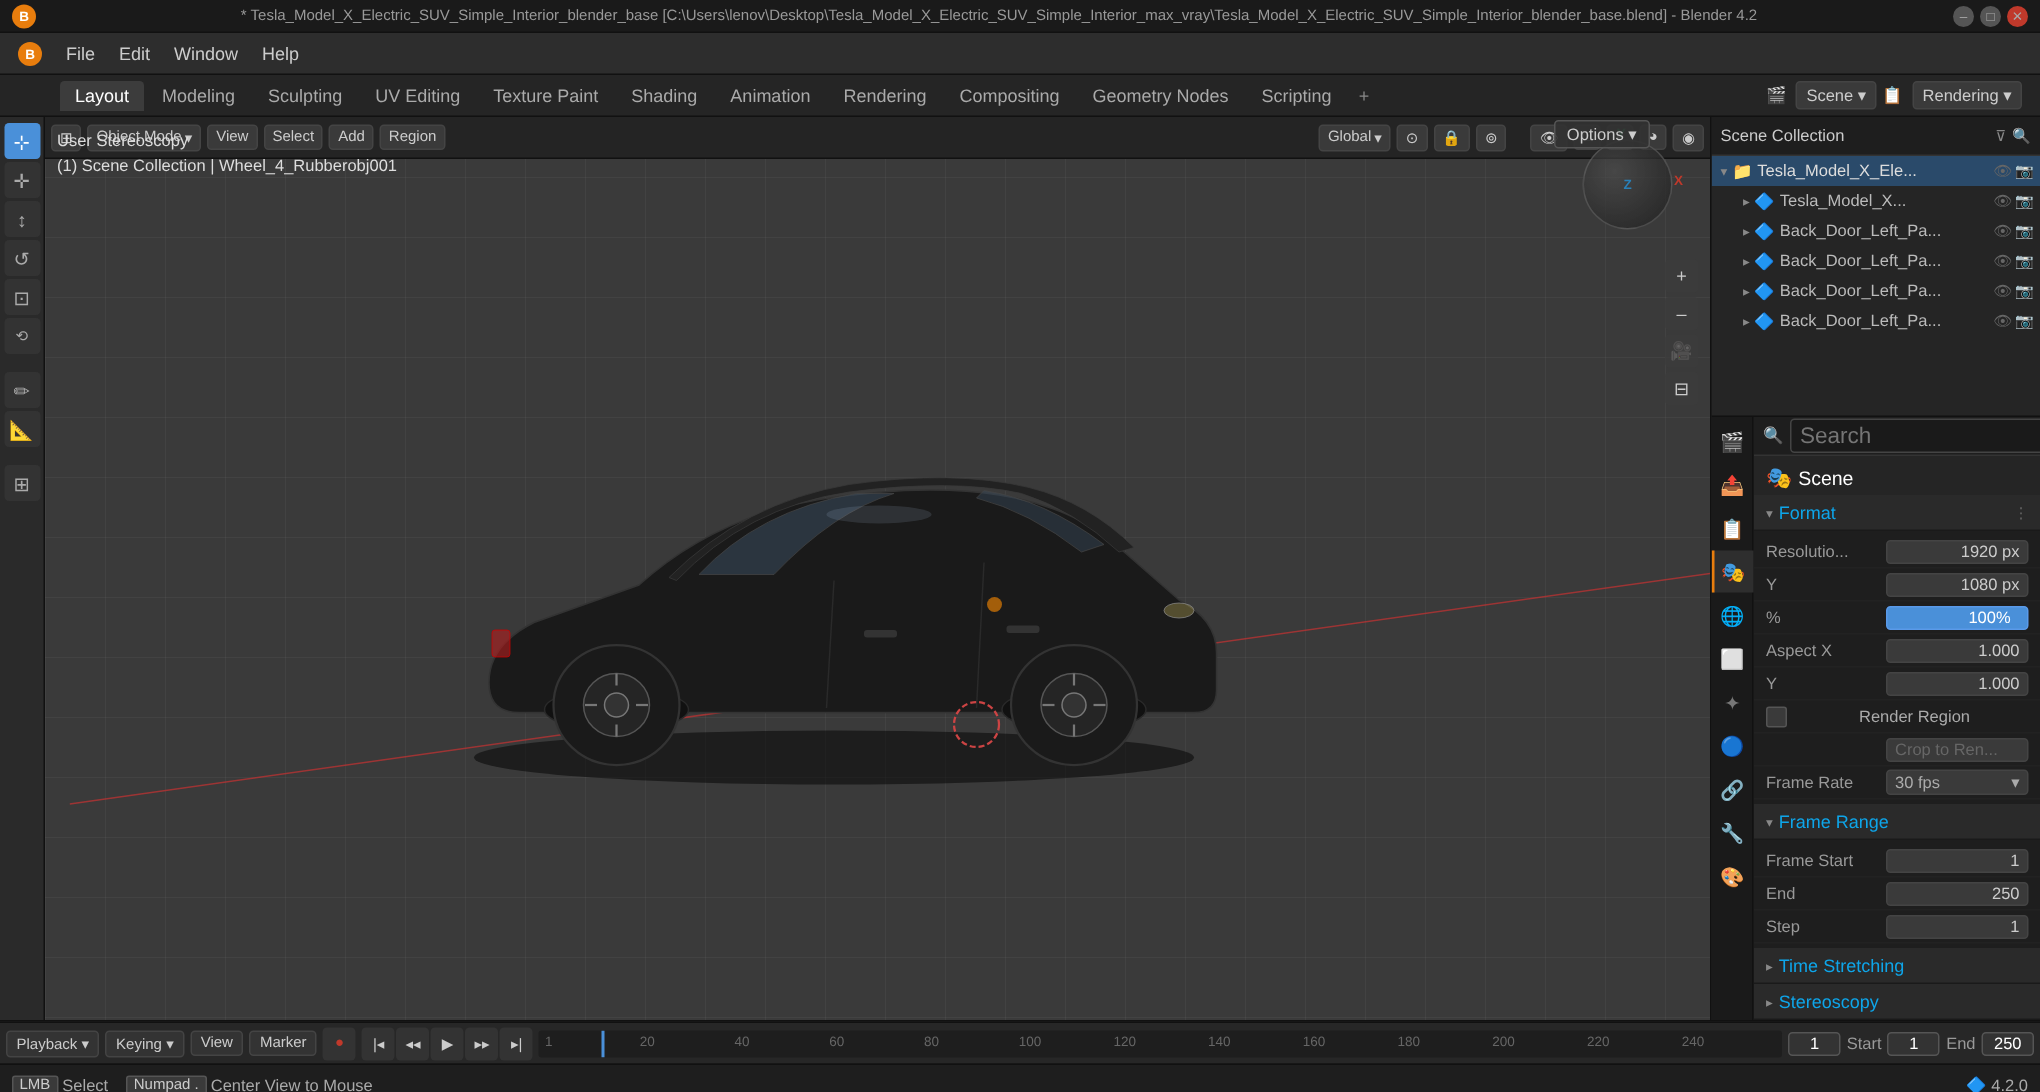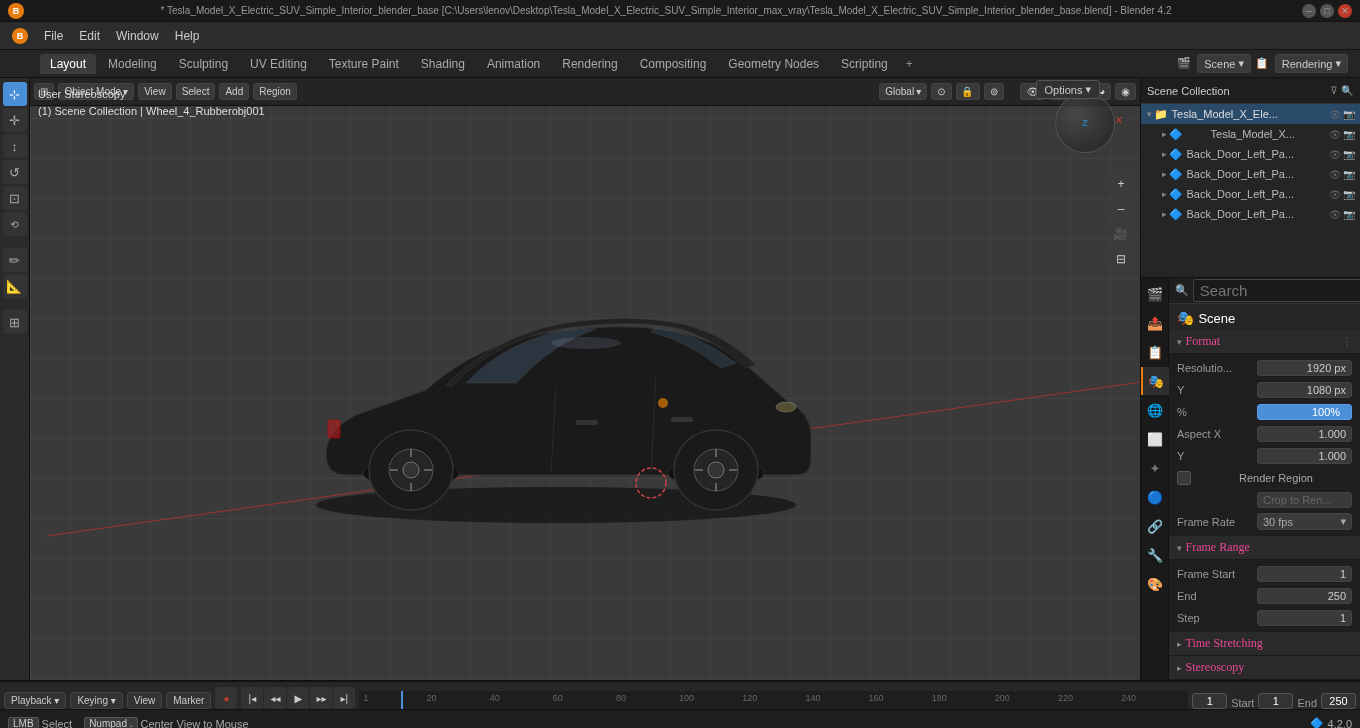--- a/index.html
+++ b/index.html
@@ -239,21 +239,21 @@
       font-size: 10px;
       color: #ccc;
     }
 
     
     #timeline {
       height: 28px;
       background: #272727;
       border-top: 1px solid #111;
       display: flex;
-      align-items: flex-end;
+      align-items: center;
       padding: 0 4px;
       gap: 4px;
     }
     .tl-btn {
       padding: 2px 6px;
       background: #333;
       border: 1px solid #444;
       border-radius: 3px;
       color: #ccc;
       font-size: 10px;
@@ -400,21 +400,21 @@
       height: 24px;
       background: #2a2a2a;
       display: flex;
       align-items: center;
       padding: 0 8px;
       gap: 4px;
       cursor: pointer;
       border-bottom: 1px solid #1a1a1a;
     }
     .psh-arrow { font-size: 9px; color: #888; }
-    .psh-label { font-size: 12px; color: #ec4899; font-weight: 500; font-family: Liberation Serif, serif; }
+    .psh-label { font-size: 12px; color: #0ea5e9; font-weight: 500; }
     .psh-icon { margin-left: auto; color: #666; font-size: 10px; cursor: pointer; }
 
     .prop-row {
       display: flex;
       align-items: center;
       padding: 2px 8px;
       min-height: 22px;
       border-bottom: 1px solid #222;
     }
     .prop-label {
@@ -760,21 +760,21 @@
           <span style="font-size:11px;color:#ddd;">Tesla_Model_X_Ele...</span>
           <div class="oi-vis">
             <span class="oi-vis-btn">👁</span>
             <span class="oi-vis-btn">📷</span>
           </div>
         </div>
         <div class="outliner-item">
           <span class="oi-indent"></span>
           <span class="oi-arrow">▸</span>
           <span class="oi-icon">🔷</span>
-          <span style="font-size:11px;margin-left:24px;">Tesla_Model_X...</span>
+          <span style="font-size:11px;">Tesla_Model_X...</span>
           <div class="oi-vis">
             <span class="oi-vis-btn">👁</span>
             <span class="oi-vis-btn">📷</span>
           </div>
         </div>
         <div class="outliner-item">
           <span class="oi-indent"></span>
           <span class="oi-arrow">▸</span>
           <span class="oi-icon">🔷</span>
           <span style="font-size:11px;">Back_Door_Left_Pa...</span>

